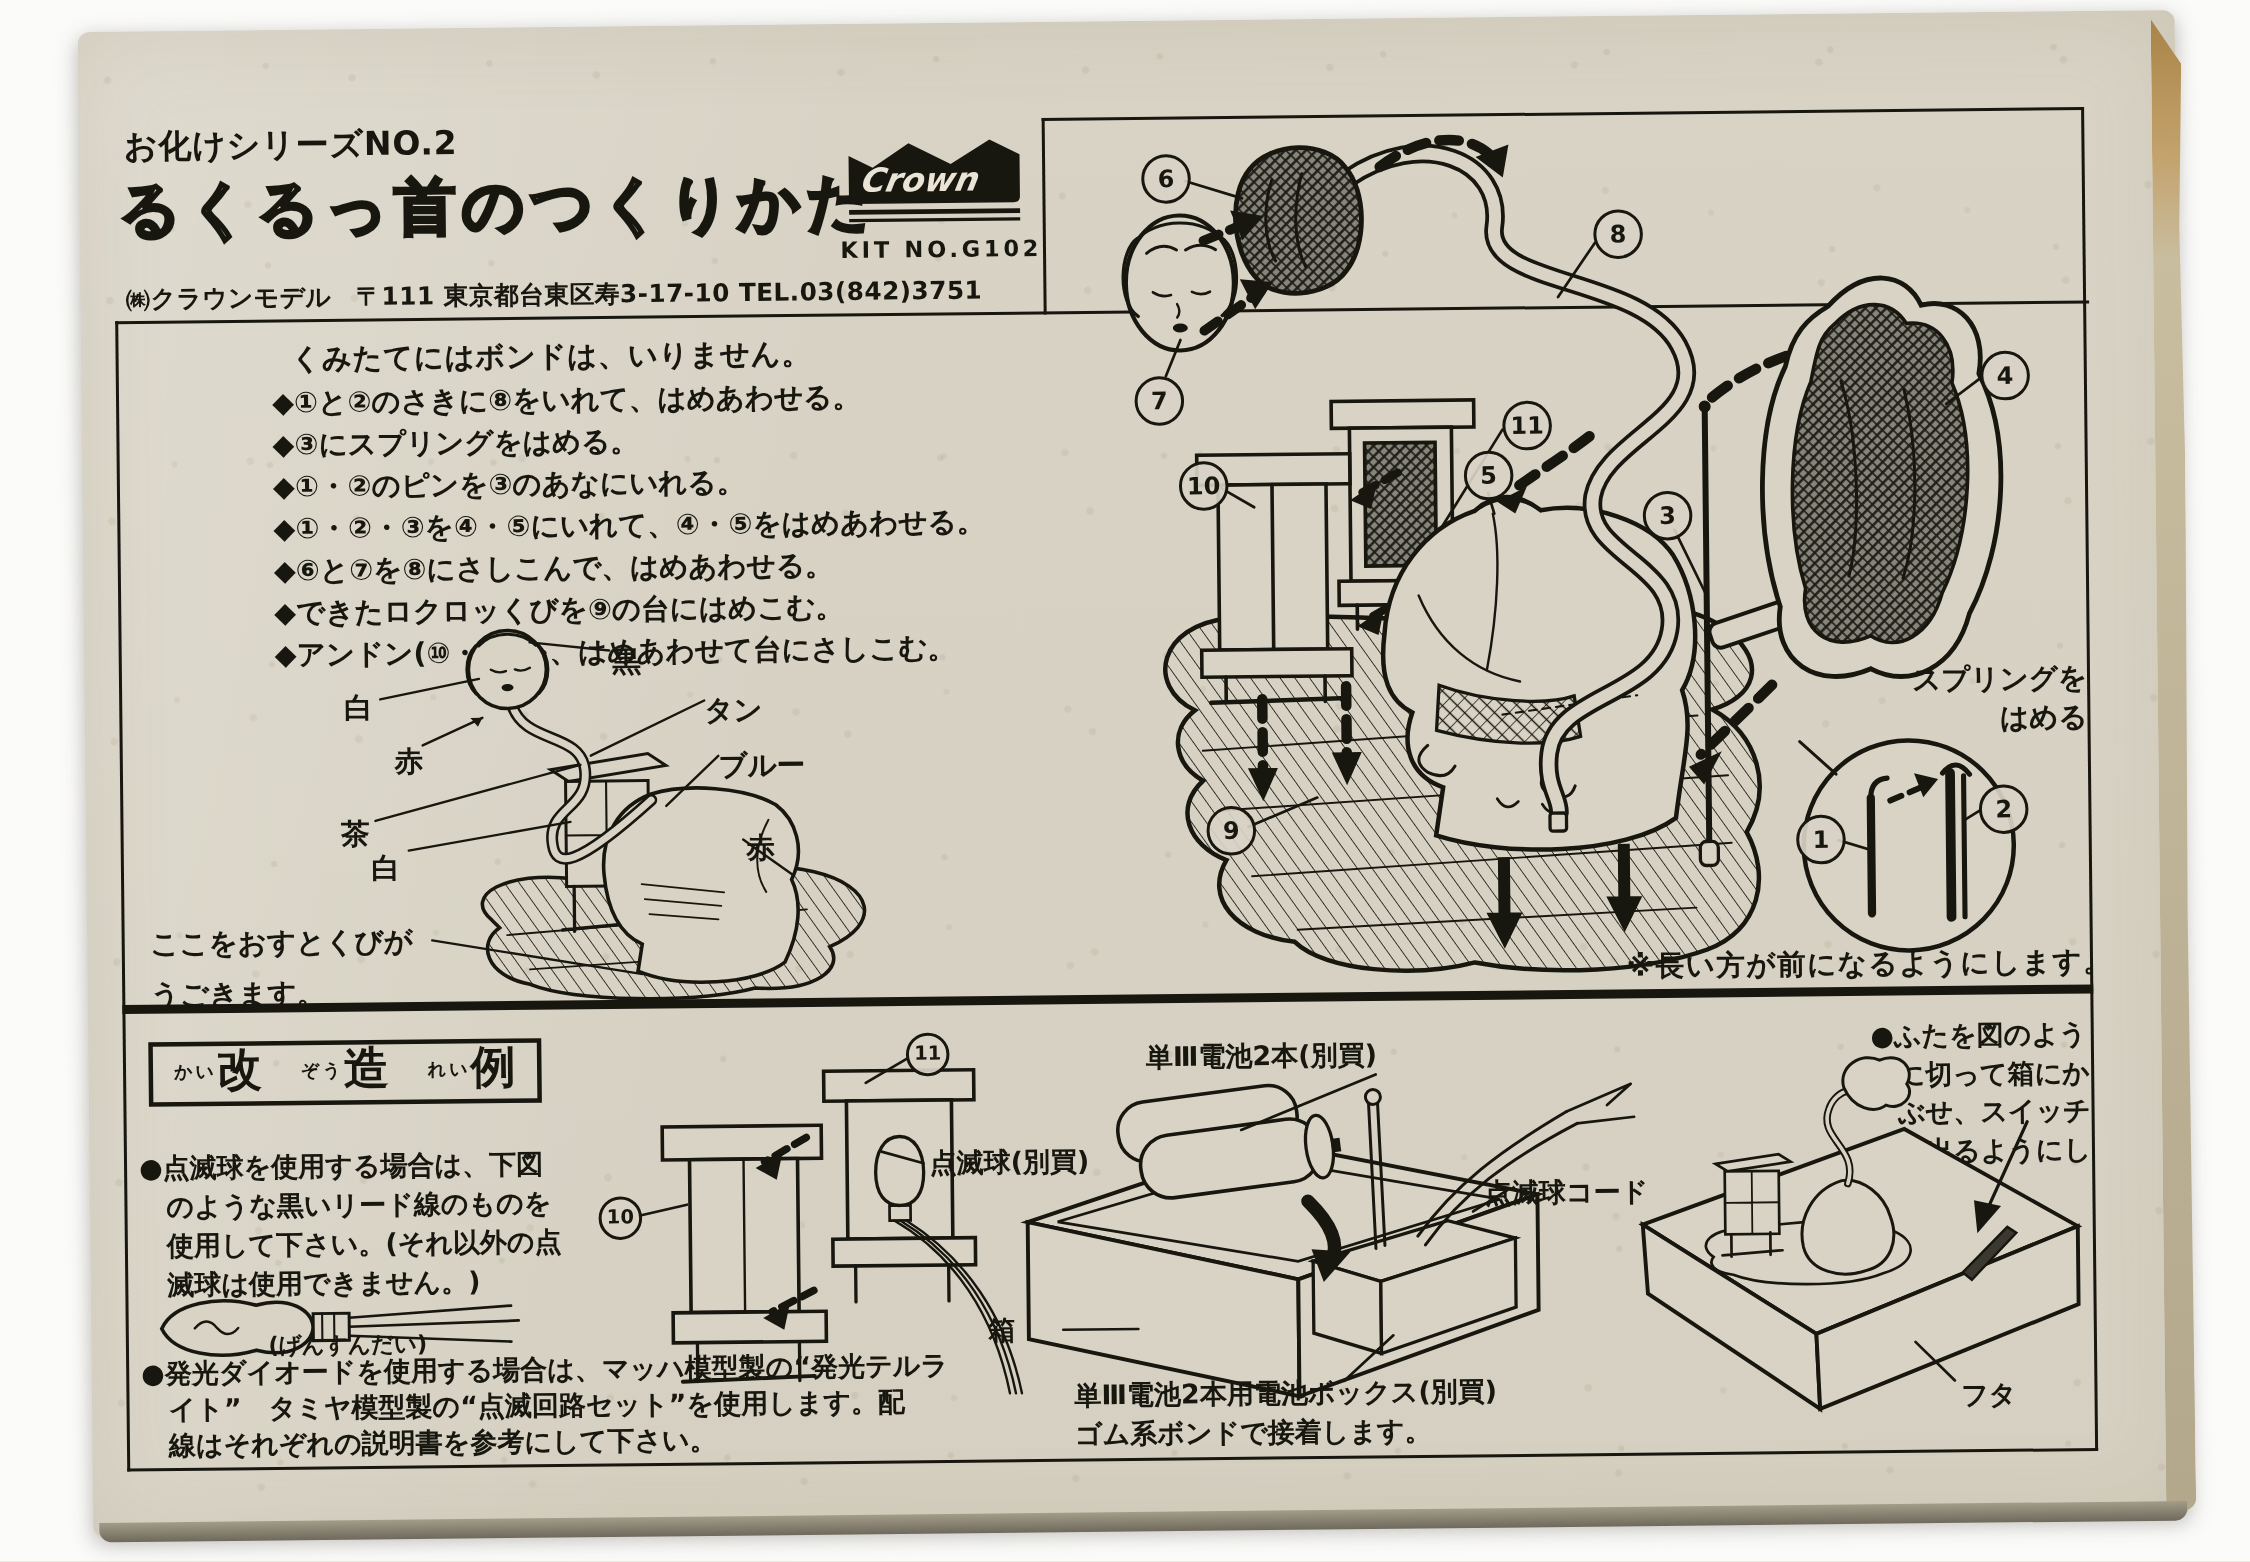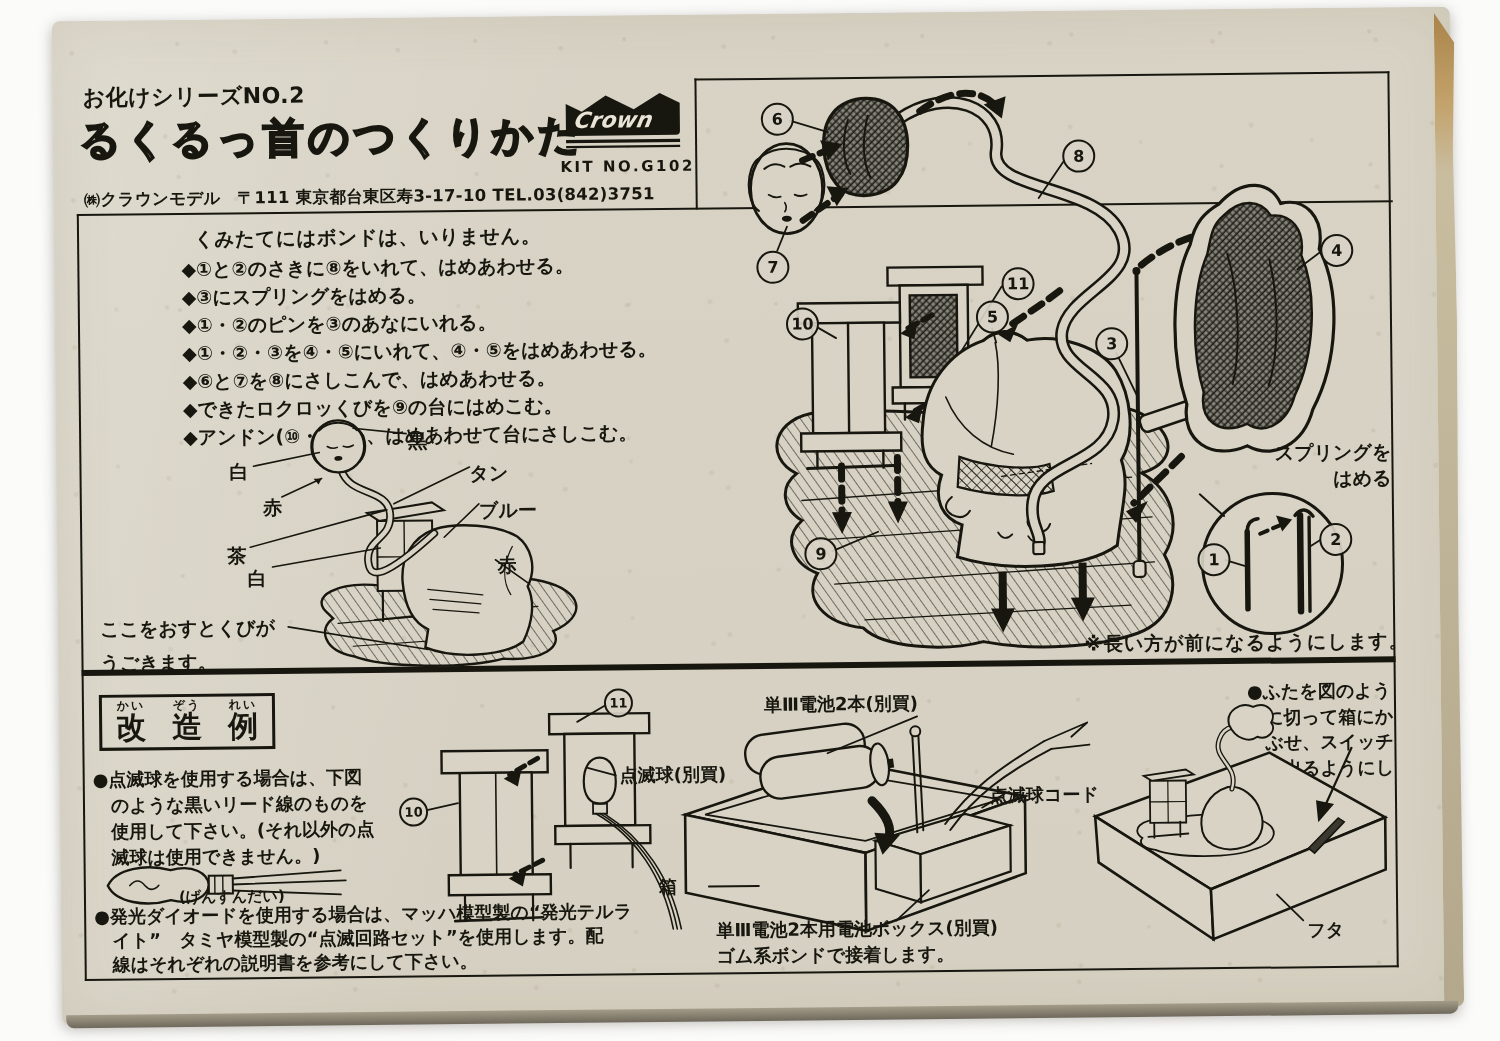--- a/index.html
+++ b/index.html
@@ -37,21 +37,21 @@
   .lbl{font-size:19px;font-weight:700;white-space:nowrap;}
   .lbl-s{font-size:18px;font-weight:700;white-space:nowrap;}
   .callout{position:absolute;border:2.4px solid #17160f;border-radius:50%;
            background:rgba(216,211,197,.92);display:flex;align-items:center;justify-content:center;
            font-weight:800;}
   .co30{width:29px;height:29px;font-size:16px;}
   .co26{width:25px;height:25px;font-size:13px;}
   .note{font-size:19px;font-weight:800;white-space:nowrap;}
   .modbox{position:absolute;border:3px solid #17160f;padding:2px 14px 5px 14px;background:transparent;
           display:flex;gap:26px;}
-  .modchar{display:flex;flex-direction:column;align-items:center;line-height:1;}
+  .modchar{display:flex;align-items:center;line-height:1;}
   .modchar .kana{font-size:12px;font-weight:700;letter-spacing:2px;margin-bottom:1px;}
   .modchar .kanji{font-size:30px;font-weight:900;}
   .small-cap{font-size:15px;font-weight:800;}
   svg{display:block;}
   svg *{vector-effect:none;}
 </style>
 </head>
 <body>
 
 <div class="page">

